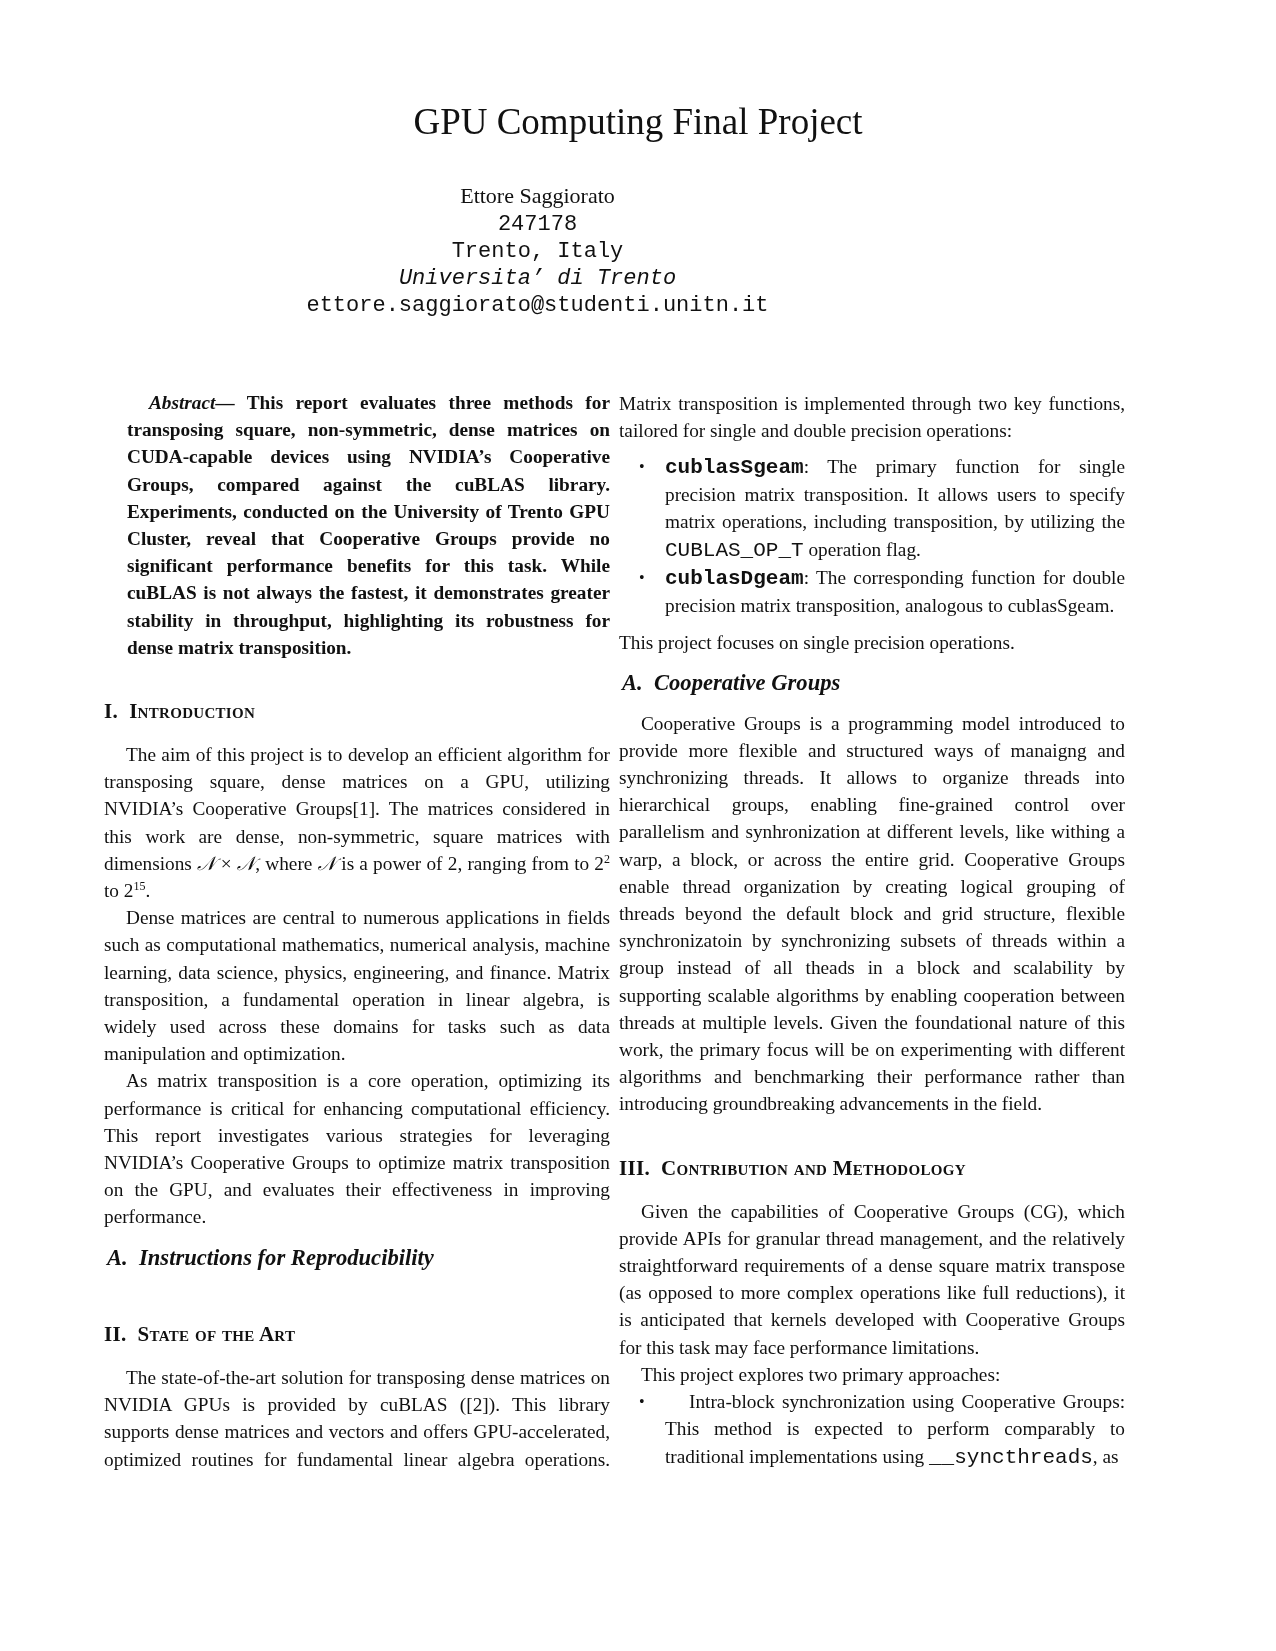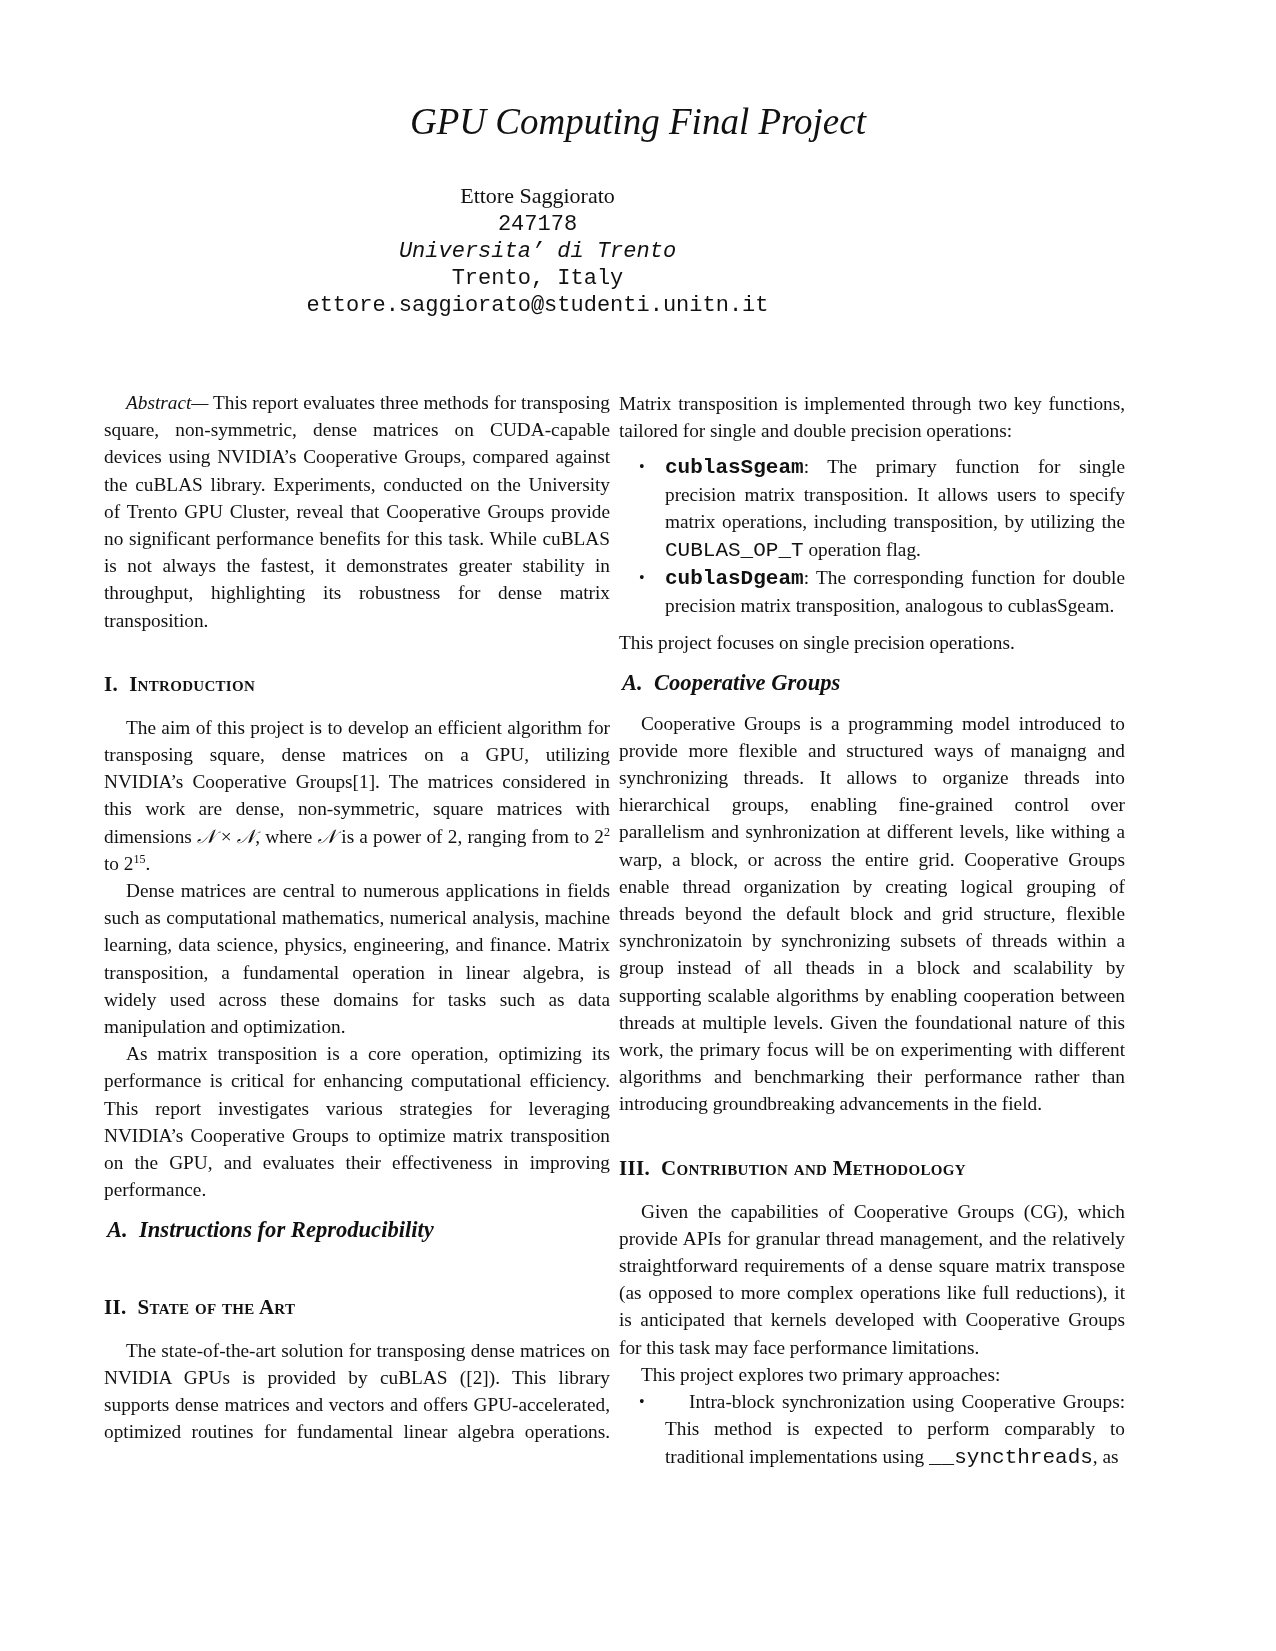--- a/index.html
+++ b/index.html
@@ -2,39 +2,39 @@
 <html><head>
 <meta charset="utf-8">
 <style>
   html, body { margin: 0; padding: 0; background: #ffffff; }
   body {
     width: 1276px; height: 1651px; position: relative; overflow: hidden;
     font-family: "Liberation Serif", "DejaVu Serif", serif; color: #111;
   }
   .title {
     position: absolute; left: 0; width: 1276px; top: 100px; text-align: center;
-    font-size: 37px; line-height: 44px; font-style: italic;
+    font-size: 37px; line-height: 44px;
   }
   .author-block {
     position: absolute; left: 0; width: 1075px; top: 181px; text-align: center;
   }
   .author-block .name { font-size: 22px; line-height: 30px; }
   .author-block .line { font-size: 22px; line-height: 27px; font-family: Liberation Mono, monospace; }
   .author-block .italic { font-style: italic; }
 
   .col {
     position: absolute; top: 389px; width: 506px;
     font-size: 19.3px; line-height: 27.2px; text-align: justify; hyphens: auto;
   }
   .col.left { left: 104px; }
   .col.right { left: 649px; }
 
   p { margin: 0; }
   .indent { text-indent: 22px; }
-  .abstract { font-weight: normal; text-indent: 22px; }
+  .abstract { font-weight: bold; text-indent: 22px; margin-left: 23px; }
   .abstract .lead { font-style: italic; }
 
   .section-head {
     text-align: left; font-size: 21px; line-height: 28px;
     font-variant: small-caps; letter-spacing: 0.3px;
     margin: 0;
   }
   .subsection-head { font-style: italic; margin: 3px; }
   .subsection-head .num { display: inline-block; width: 32px; }
 
@@ -53,22 +53,22 @@
   .gap-l { height: 36px; }
 </style>
 </head>
 <body>
 
 <div class="title">GPU Computing Final Project</div>
 
 <div class="author-block">
   <div class="name">Ettore Saggiorato</div>
   <div class="line">247178</div>
+  <div class="line">Trento, Italy</div>
   <div class="line italic">Universita’ di Trento</div>
-  <div class="line">Trento, Italy</div>
   <div class="line">ettore.saggiorato@studenti.unitn.it</div>
 </div>
 
 <div class="col left">
   <p class="abstract">
     <span class="lead">Abstract—</span>
     <span>This report evaluates three methods for transposing square, non-symmetric, dense matrices on CUDA-capable devices using NVIDIA’s Cooperative Groups, compared against the cuBLAS library. Experiments, conducted on the University of Trento GPU Cluster, reveal that Cooperative Groups provide no significant performance benefits for this task. While cuBLAS is not always the fastest, it demonstrates greater stability in throughput, highlighting its robustness for dense matrix transposition.</span>
   </p>
 
   <div class="gap-l"></div>

